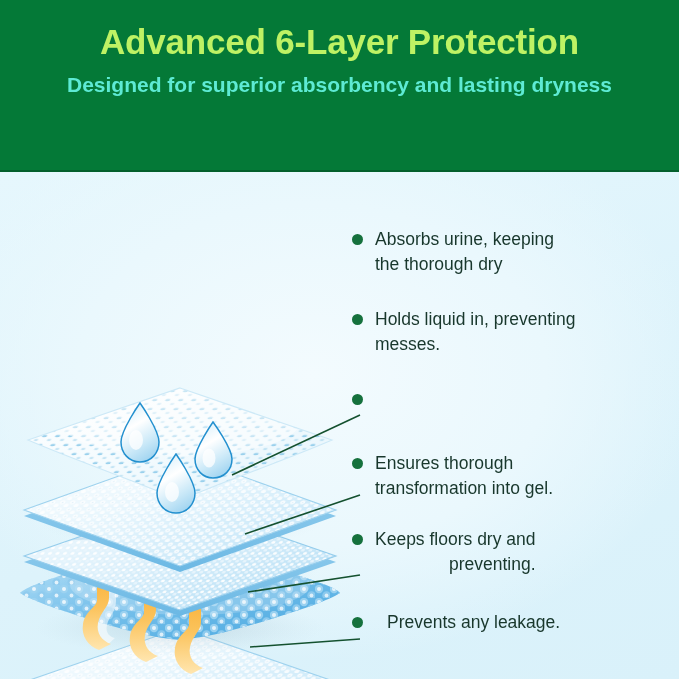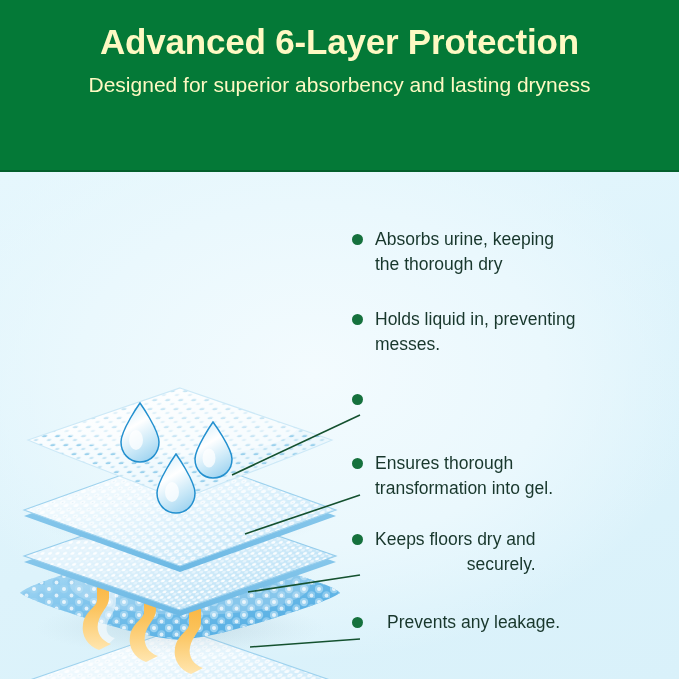--- a/index.html
+++ b/index.html
@@ -12,25 +12,25 @@
 
   
   #header{
     position:absolute;left:0;top:0;width:679px;height:172px;
     background:#047937;
     box-sizing:border-box;
     display:flex;flex-direction:column;align-items:center;justify-content:flex-start;
     padding-top:22px;
   }
   #header-title{
-    color:#fef9c3;font-size:35px;font-weight:bold;letter-spacing:-0.2px;
+    color:#bef264;font-size:35px;font-weight:bold;letter-spacing:-0.2px;
     line-height:1.12;text-align:center;margin:0;white-space:nowrap;
   }
   #header-subtitle{
-    color:#fef9c3;font-size:21px;font-weight:400;line-height:1.35;
+    color:#5eead4;font-size:21px;font-weight:700;line-height:1.35;
     text-align:center;margin:10px 0 0 0;max-width:545px;
   }
   #header-rule{position:absolute;left:0;bottom:0;width:679px;height:2px;background:#035f2c;}
 
   
   #stage{
     position:absolute;left:0;top:172px;width:679px;height:507px;
     background:
       radial-gradient(ellipse 520px 380px at 46% 40%, #f3fbfe 0%, #eaf8fd 45%, rgba(234,248,253,0) 75%),
       linear-gradient(160deg,#e6f7fd 0%,#ddf3fb 55%,#d9f1fa 100%);
@@ -316,21 +316,21 @@
         <div class="callout-text">
           <div>Ensures thorough</div>
           <div>transformation into gel.</div>
         </div>
       </div>
 
       <div class="callout callout-stack" style="top:355px;text-align:right;">
         <div class="callout-dot"></div>
         <div class="callout-text">
           <div>Keeps floors dry and</div>
-          <div>securely.</div>
+          <div>preventing.</div>
         </div>
       </div>
 
       <div class="callout" style="top:438px;gap:12px;">
         <div class="callout-dot"></div>
         <div class="callout-text">
           <div>Prevents any leakage.</div>
         </div>
       </div>
 

